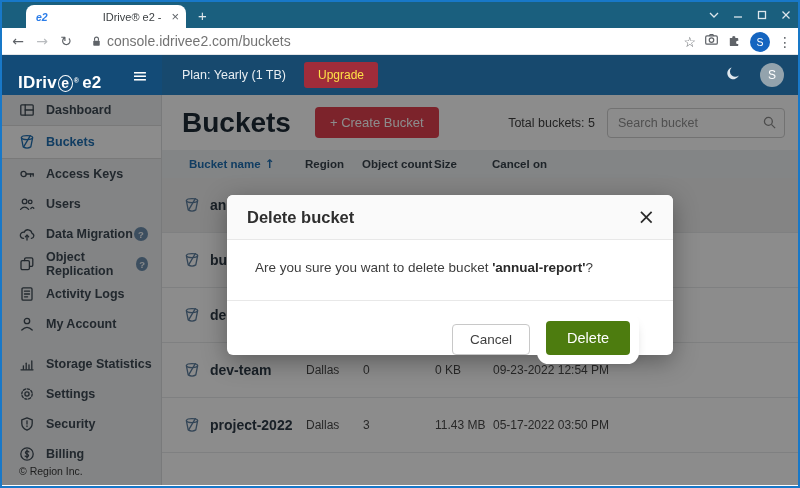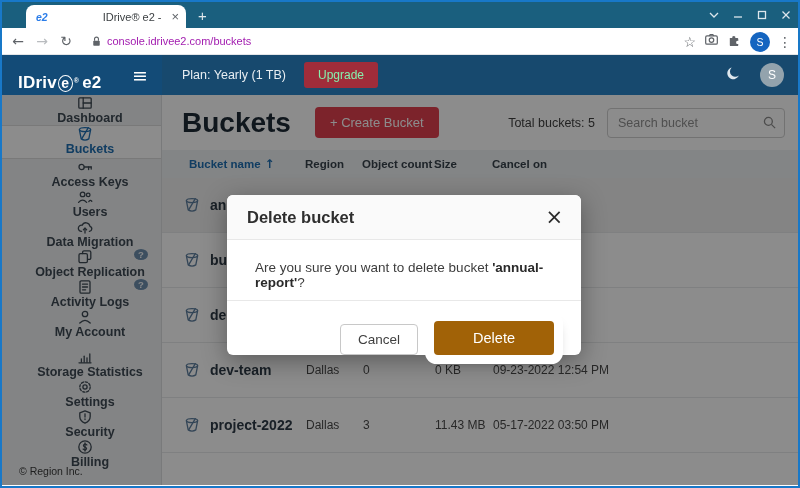--- a/index.html
+++ b/index.html
@@ -15,43 +15,43 @@
   .tab-close { font-size:13px; color:#5F6368; margin-left:6px; cursor:default; }
   .newtab { position:absolute; left:196px; top:5px; color:#DEE7EC; font-size:15px; }
   .wc { position:absolute; top:0; height:26px; display:flex; align-items:center; right:6px; gap:12px; }
   .wc svg { display:block; }
 
   
   .toolbar { height:27px; background:#fff; border-bottom:1px solid #E4E6E8; display:flex; align-items:center; position:relative; }
   .nav-ico { font-size:14px; color:#5F6368; width:24px; text-align:center; font-family:"DejaVu Sans", sans-serif; }
   .nav-ico.disabled { color:#B9BCBF; }
   .lock { margin-left:12px; margin-right:4px; display:flex; }
-  .url { font-size:11px; color:#a21caf; }
+  .url { font-size:14px; color:#737373; }
   .tb-right { position:absolute; right:6px; top:0; height:27px; display:flex; align-items:center; gap:8px; }
   .tb-ico { font-size:14px; color:#5F6368; font-family:"DejaVu Sans", sans-serif; }
   .tb-avatar { width:20px; height:20px; border-radius:50%; background:#1565C0; color:#fff; font-size:10.5px; display:flex; align-items:center; justify-content:center; }
 
   
   .app { position:relative; height:430px; overflow:hidden; background:#fff; }
   .app-header { height:40px; background:#17496E; display:flex; align-items:center; position:relative; }
   .logo-block { width:160px; height:40px; background:#134B77; display:flex; align-items:center; padding:0 14px 0 16px; color:#fff; flex:none; }
   .logo-text { font-size:17px; font-weight:bold; letter-spacing:.2px; display:flex; align-items:center;margin-top:16px; }
   .logo-e { border:1.6px solid #fff; border-radius:50%; padding:0 2.5px; margin:0 1px; font-size:14px; line-height:15px; }
   .logo-reg { font-size:7px; vertical-align:top; margin:-6px 3px 0 0; }
   .hamburger { margin-left:auto; font-size:19px; color:#fff; font-family:"DejaVu Sans", sans-serif; }
   .plan { color:#E8EEF2; font-size:12.5px; margin-left:20px; }
-  .upgrade-btn { margin-left:18px; background:#A02C3A; color:#86efac; border:none; border-radius:3px; font-size:12px; padding:6px 14px; font-family:inherit; }
+  .upgrade-btn { margin-left:18px; background:#A02C3A; color:#fde047; border:none; border-radius:3px; font-size:12px; padding:6px 14px; font-family:inherit; }
   .hdr-right { position:absolute; right:14px; top:0; height:40px; display:flex; align-items:center; gap:18px; }
   .hdr-avatar { width:24px; height:24px; border-radius:50%; background:#93A3AD; color:#fff; font-size:12px; display:flex; align-items:center; justify-content:center; }
 
   .app-main { display:flex; height:390px; }
 
   
   .sidebar { width:160px; background:#EEF0F2; border-right:1px solid #DDDFE1; position:relative; flex:none; }
-  .sb-item { height:30px; display:flex; align-items:center; padding-left:17px; color:#3E4A54; font-size:12.5px; font-weight:600; cursor:pointer;flex-direction:column; }
+  .sb-item { height:30px; display:flex; align-items:center; padding-left:17px; color:#3E4A54; font-size:12.5px; font-weight:600; cursor:pointer; }
   .sb-item.gap { margin-top:10px; }
   .sb-item.active { height:34px; background:#FFFFFF; border-top:1px solid #DCDCDC; border-bottom:1px solid #DCDCDC; color:#1F6FB2; }
   .sb-icon { width:16px; height:16px; margin-right:11px; display:flex; }
   .sb-icon svg { stroke:currentColor; fill:none; stroke-width:1.3; stroke-linecap:round; stroke-linejoin:round; }
   .sb-badge { margin-left:auto; margin-right:13px; width:14px; height:14px; border-radius:50%; background:#6D8FAE; color:#F4F6F8; font-size:9.5px; font-weight:bold; display:flex; align-items:center; justify-content:center; }
   .sb-footer { position:absolute; bottom:8px; left:17px; font-size:10.5px; color:#3A3A3A; }
 
   
   .content { flex:1; background:#fff; }
   .title-row { height:55px; display:flex; align-items:center; padding:0 13px 0 20px; }
@@ -67,29 +67,29 @@
   .thead .sortable { color:#1F6FB2; display:flex; align-items:center; gap:4px; }
   .sort-arrow { font-family:"DejaVu Sans", sans-serif; font-size:12px; }
 
   .trow { height:55px; display:grid; grid-template-columns:18px 104px 57px 72px 58px 1fr; align-items:center; padding-left:22px; border-bottom:1px solid #E7EAEC; font-size:12px; color:#4A4A4A; cursor:pointer; }
   .trow.hl { background:#F0F0F0; }
   .trow .icon-cell svg { stroke:#5D7E9E; fill:none; stroke-width:1.3; stroke-linecap:round; display:block; }
   .trow .name { padding-left:8px; font-size:14px; font-weight:bold; color:#2E3B47; }
 
   
   .dim { position:absolute; left:0; right:0; top:40px; bottom:0; background:rgba(0,0,0,0.45); z-index:5; }
-  .modal { position:absolute; left:225px; top:140px; width:354px; height:160px; background:#fff; border-radius:6px; box-shadow:0 6px 24px rgba(0,0,0,0.35); z-index:10; display:flex; flex-direction:column; }
+  .modal { position:absolute; left:225px; top:140px; width:446px; height:160px; background:#fff; border-radius:6px; box-shadow:0 6px 24px rgba(0,0,0,0.35); z-index:10; display:flex; flex-direction:column; }
   .modal-header { height:45px; background:#FAFAFA; border-bottom:1px solid #E8E8E8; border-radius:6px 6px 0 0; display:flex; align-items:center; padding:0 18px 0 20px; }
   .modal-title { font-size:16.5px; font-weight:bold; color:#2F2F2F; }
   .modal-close { margin-left:auto; font-size:21px; color:#2A2A2A; line-height:1; cursor:pointer; font-family:"DejaVu Sans", sans-serif; }
   .modal-body { flex:1; padding:20px 20px 0 20px; font-size:13.5px; color:#3D3D3D;margin-left:8px; }
   .modal-body b { color:#2A2A2A; }
   .modal-footer { height:55px; border-top:1px solid #E8E8E8; display:flex; align-items:flex-end; justify-content:flex-end; gap:16px; padding-right:22px; }
   .cancel-btn { background:#fff; border:1px solid #C8C8C8; border-radius:4px; color:#3F3F3F; font-size:13.5px; padding:7px 17px; font-family:inherit; }
-  .delete-btn { background:#a16207; border:none; border-radius:4px; color:#fff; font-size:14.5px; padding:9px 39px; font-family:inherit; margin-right:5px; box-shadow:0 0 0 9px #ffffff, 4px 5px 12px rgba(0,0,0,0.28); }
+  .delete-btn { background:#4d7c0f; border:none; border-radius:4px; color:#fff; font-size:14.5px; padding:9px 21px; font-family:inherit; margin-right:21px; box-shadow:0 0 0 9px #ffffff, 4px 5px 12px rgba(0,0,0,0.28); }
 </style>
 </head>
 <body>
 
 <div class="window">
 
   <div class="titlebar">
     <div class="tab">
       <span class="favicon">e2</span>
       <span class="tab-title">IDrive® e2 - Buckets</span>

